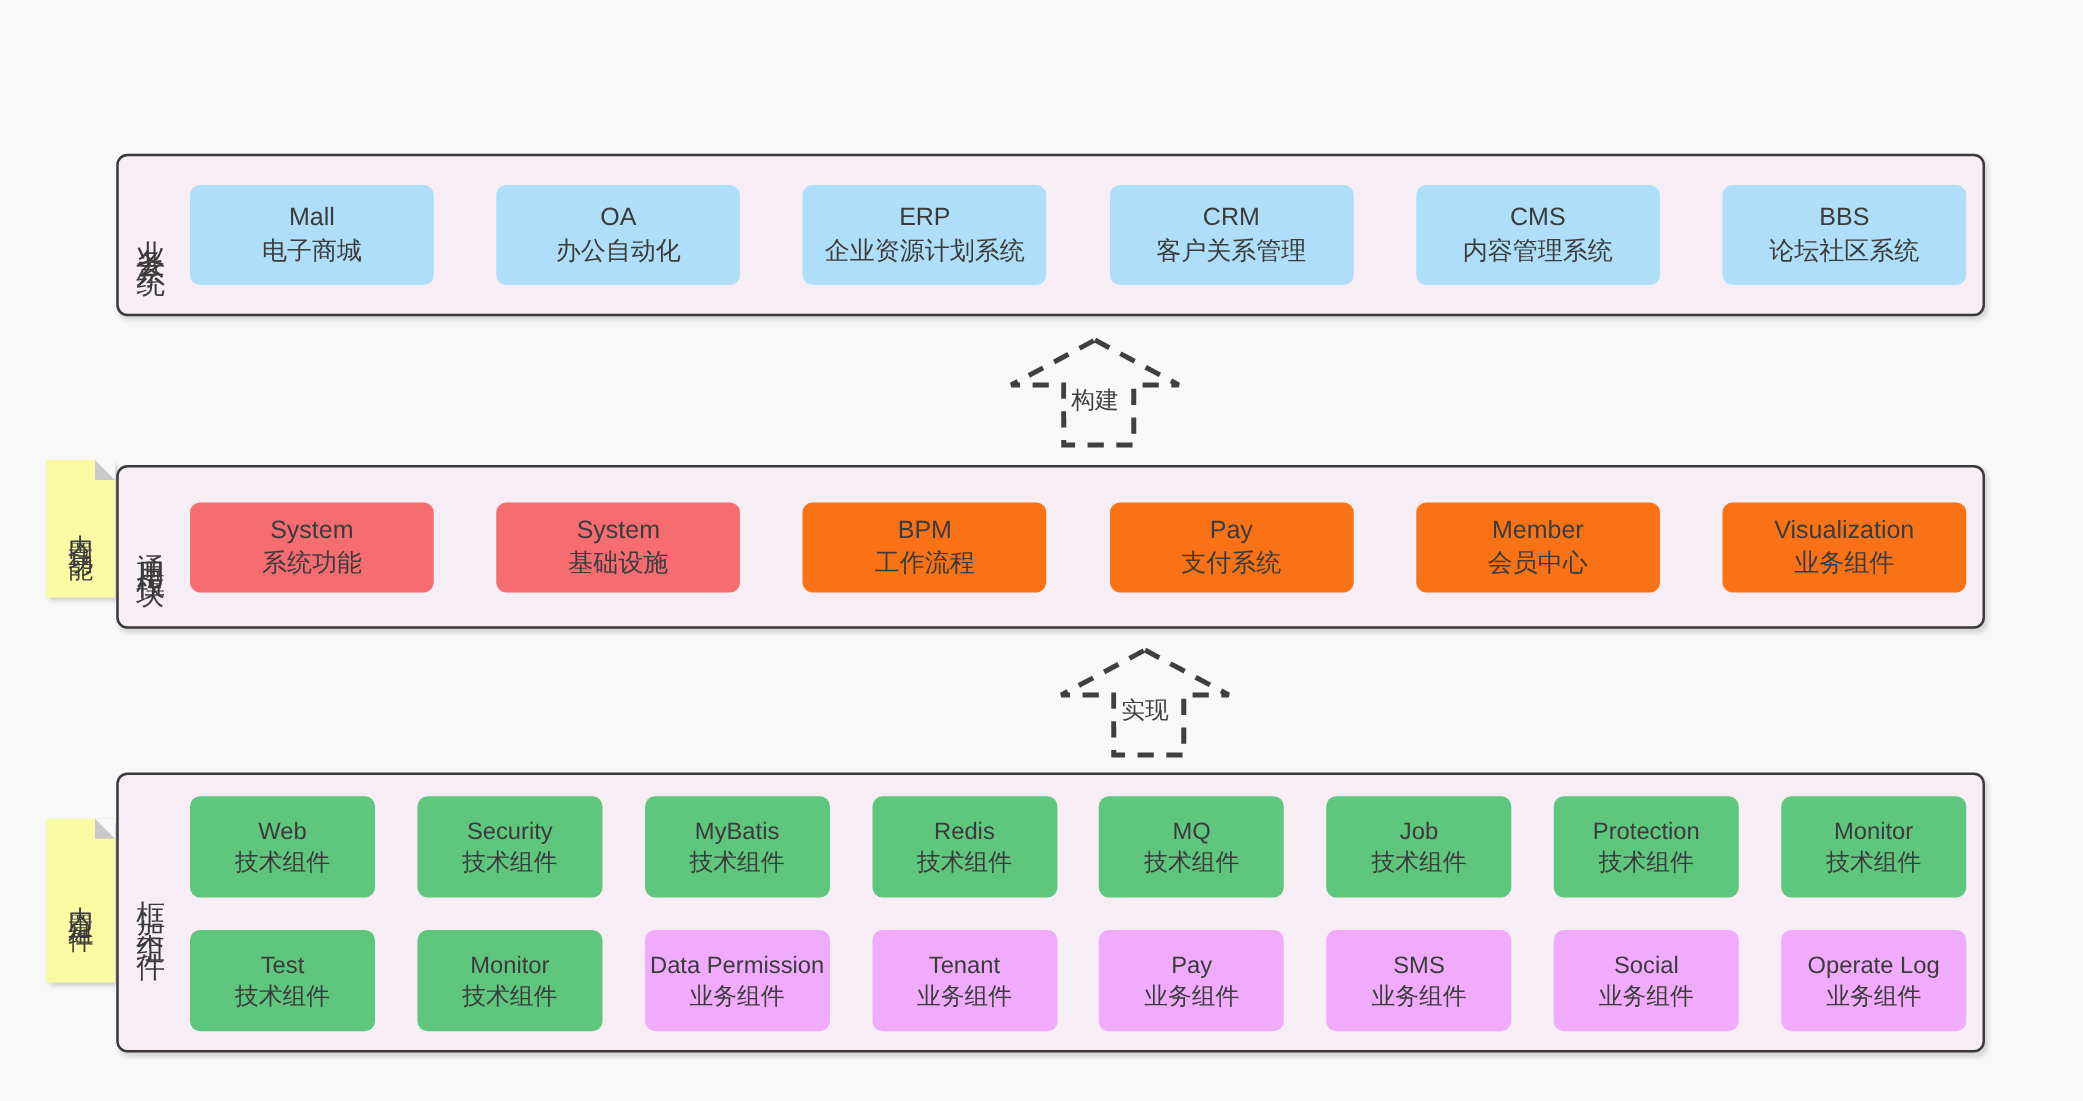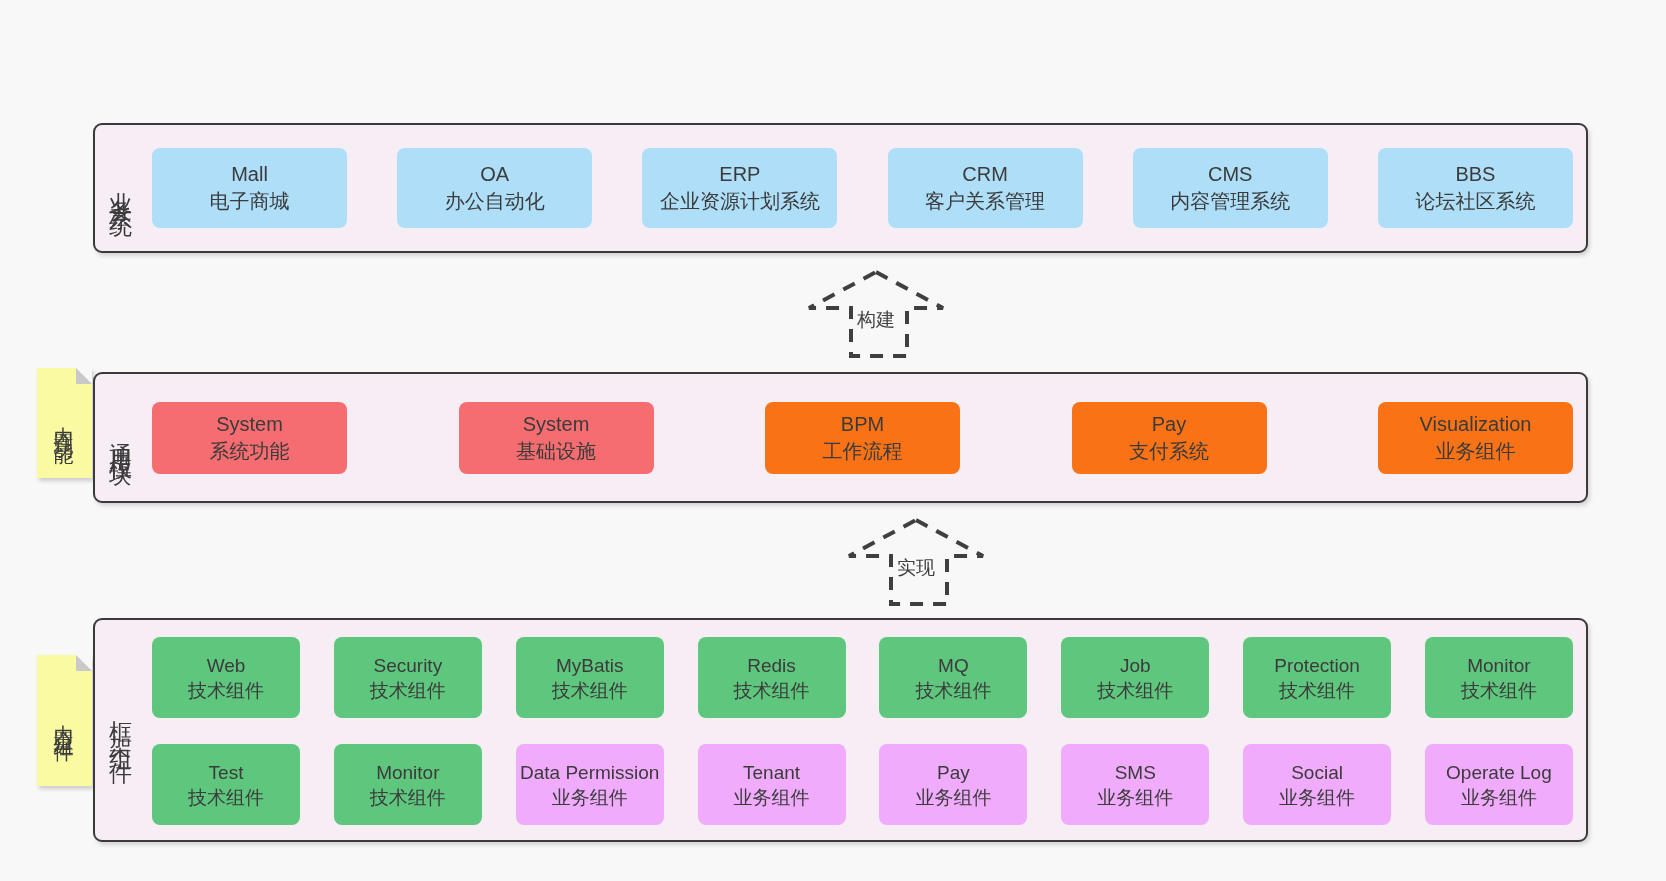--- a/index.html
+++ b/index.html
@@ -170,20 +170,24 @@
       </div>
       <div class="box pink">
         <div class="box-name">BPM</div>
         <div class="box-desc">工作流程</div>
       </div>
       <div class="box pink">
         <div class="box-name">Pay</div>
         <div class="box-desc">支付系统</div>
       </div>
       <div class="box pink">
+        <div class="box-name">Member</div>
+        <div class="box-desc">会员中心</div>
+      </div>
+      <div class="box pink">
         <div class="box-name">Visualization</div>
         <div class="box-desc">业务组件</div>
       </div>
     </div>
   </div>
 
   <div class="arrow arrow-2">
     <svg viewBox="0 0 140 92">
       <polygon points="70,4 137,40 101,40 101,88 45,88 45,40 3,40" fill="none" stroke="#3f3f3f" stroke-width="4" stroke-dasharray="13,10"></polygon>
     </svg>

